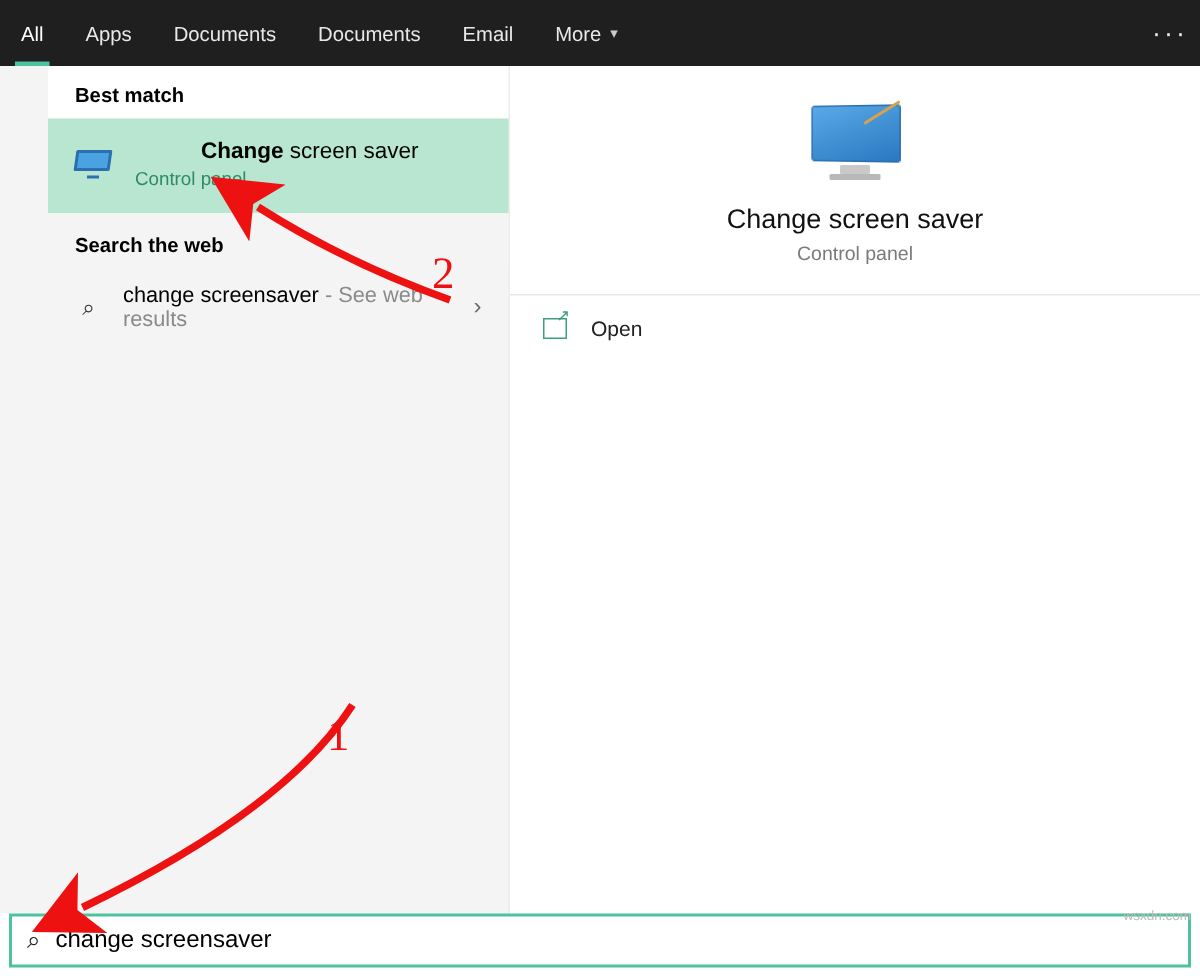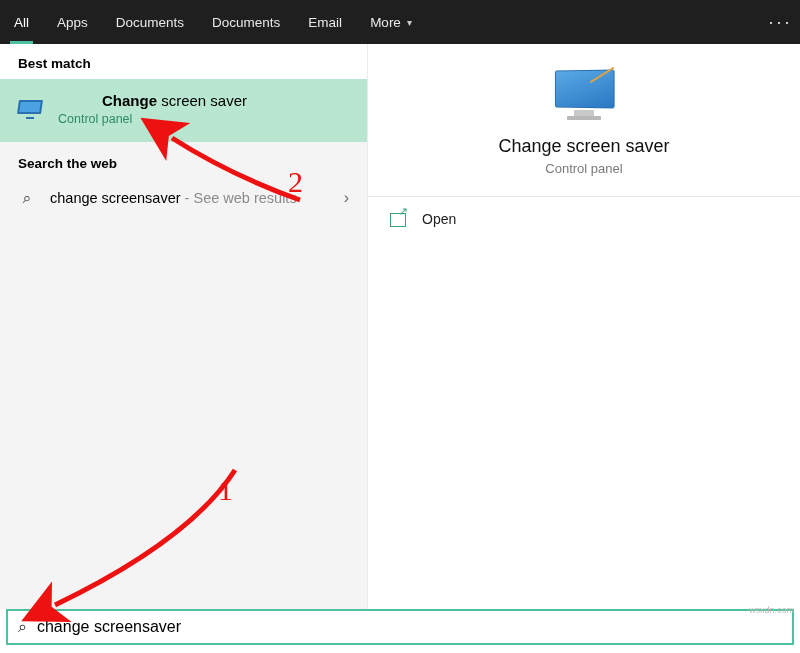--- a/index.html
+++ b/index.html
@@ -10,21 +10,21 @@
   .tab { padding: 0 14px; display: flex; align-items: center; cursor: pointer; color: #e8e8e8; position: relative; }
   .tab.active { color: #fff; }
   .tab.active::after { content:""; position:absolute; left:10px; right:10px; bottom:0; height:3px; background:#4cc2a0; }
   .tab.more .caret { margin-left:6px; font-size:10px; opacity:.85;}
   .tabspacer { flex:1; }
   .tab.feedback { padding-right:16px;}
   .tab.dots { width:40px; justify-content:center; font-size:18px; letter-spacing:2px;}
 
   
   .main { position:absolute; top:44px; left:0; right:0; bottom:44px; display:flex; background:#fff;}
-  .left  { width:368px; background:#f4f4f4; border-right:1px solid #ececec; display:flex; flex-direction:column; }
+  .left  { width:340px; background:#f4f4f4; border-right:1px solid #ececec; display:flex; flex-direction:column;padding-left:32px; }
   .right { flex:1; background:#fff; display:flex; flex-direction:column; }
 
   .section-hdr { padding:12px 18px 8px 18px; font-size:13.5px; font-weight:600; color:#000; background:#fff;}
   .section-hdr.web { background:#f4f4f4; padding-top:14px;}
 
   
   .bmrow { background:#b8e6d0; padding:12px 18px 14px 18px; display:flex; align-items:center; gap:14px; cursor:pointer;}
   .bmicon { width:26px; height:20px; position:relative;}
   .bmicon .mon { width:24px; height:14px; border:2px solid #2a6fb0; background:#4aa3e0; transform:skewX(-8deg); border-radius:1px;}
   .bmicon .stand{ position:absolute; top:14px; left:8px; width:8px; height:5px; border-bottom:2px solid #2a6fb0;}
@@ -43,21 +43,21 @@
   
   .preview { border-bottom:1px solid #e6e6e6; padding:26px 0 20px 0; text-align:center;}
   .pvicon { width:64px; height:50px; margin:0 auto 16px auto; position:relative;}
   .pvicon .screen { width:60px; height:38px; background:linear-gradient(160deg,#5aa9e6,#2a78c2); border:1px solid #2a6fb0; transform:perspective(120px) rotateY(-6deg); border-radius:2px; margin:0 auto;}
   .pvicon .stand { width:20px; height:6px; background:#c9c9c9; margin:2px auto 0 auto; border-radius:1px;}
   .pvicon .base  { width:34px; height:4px; background:#b8b8b8; margin:0 auto; border-radius:1px;}
   .pvicon .pen   { position:absolute; top:4px; right:0; width:28px; height:2px; background:#d8a24a; transform:rotate(-32deg); border-radius:1px;}
   .pvtitle { font-size:18px; color:#111; margin-bottom:4px;}
   .pvsub   { font-size:13px; color:#7a7a7a;}
 
-  .openrow { padding:14px 22px; display:flex; align-items:flex-end; gap:16px; font-size:14px; color:#222; cursor:pointer;}
+  .openrow { padding:14px 22px; display:flex; align-items:center; gap:16px; font-size:14px; color:#222; cursor:pointer;}
   .openrow .oicon { width:16px; height:14px; border:1.6px solid #3aa17a; position:relative;}
   .openrow .oicon::after { content:"↗"; position:absolute; right:-3px; top:-9px; font-size:11px; color:#3aa17a;}
 
   
   .searchbar { position:absolute; left:6px; right:6px; bottom:8px; height:36px; border:2px solid #4cc2a0; background:#fff; display:flex; align-items:center; padding:0 10px; gap:10px;}
   .searchbar .sicon { color:#222; font-size:16px;}
   .searchbar input { flex:1; border:none; outline:none; font-size:16px; color:#000; background:transparent;}
 
   
   .anno { position:absolute; inset:0; pointer-events:none; }

